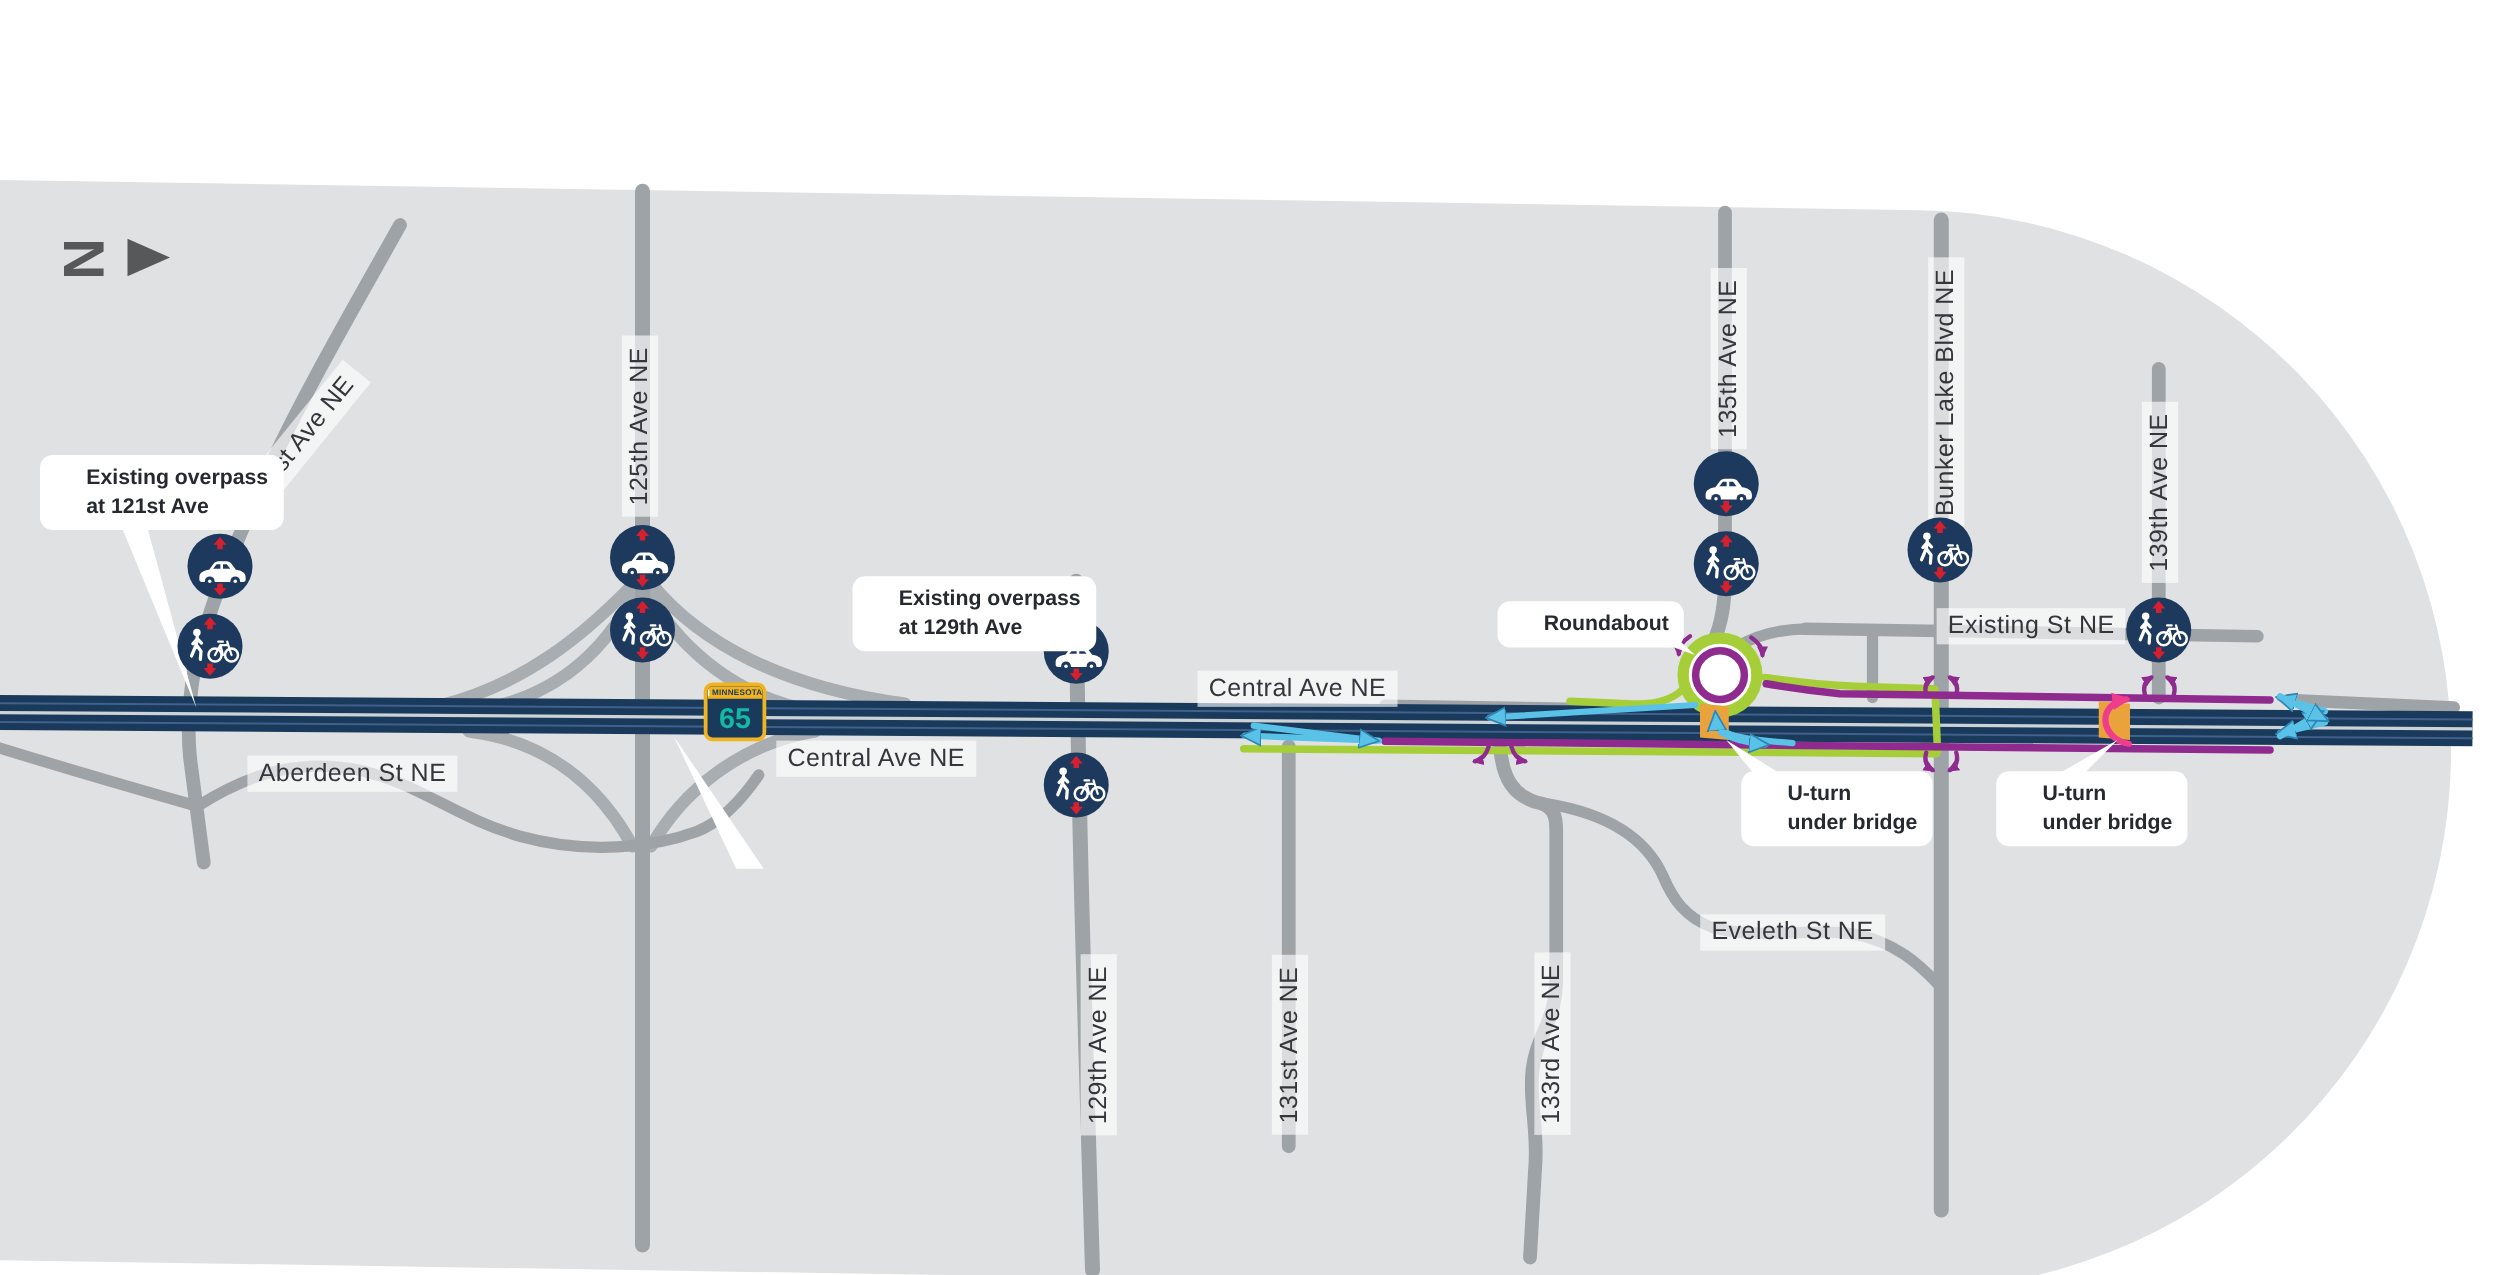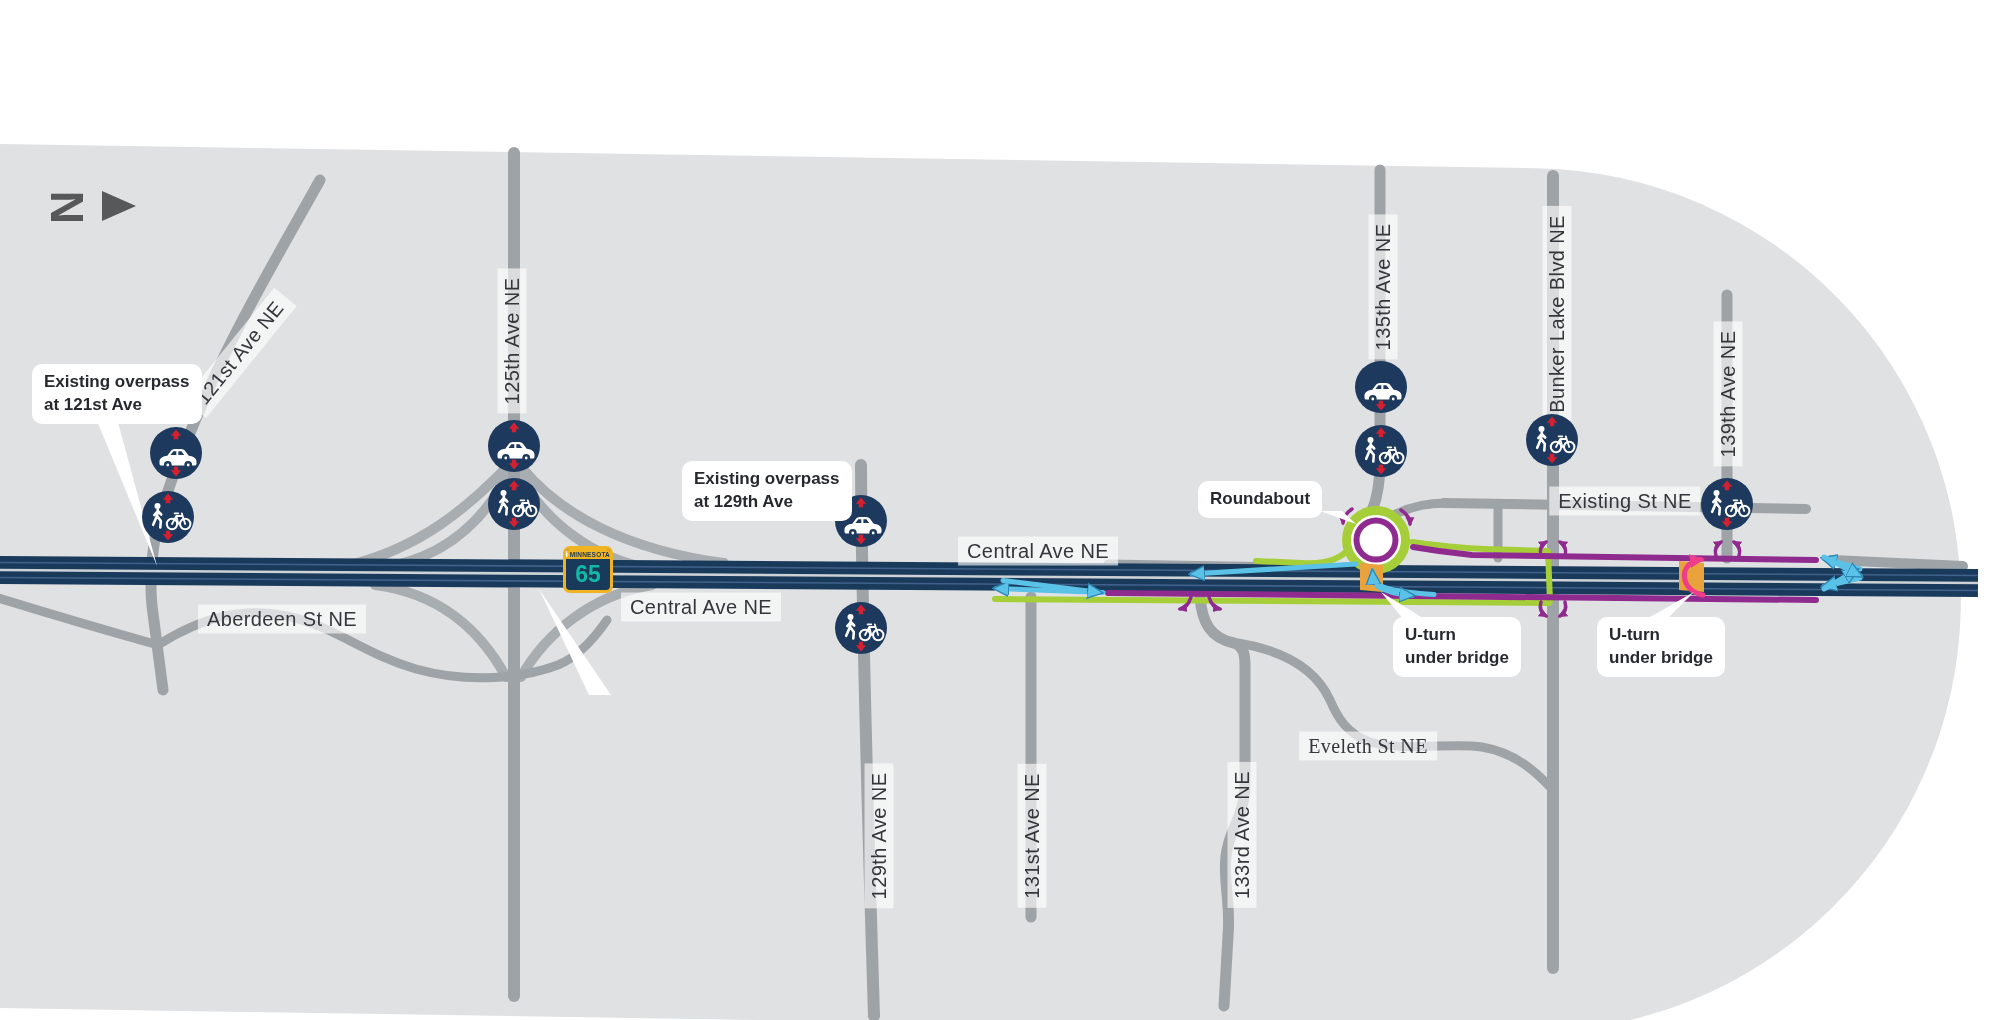--- a/index.html
+++ b/index.html
@@ -24,21 +24,21 @@
   .road-label.rot51{transform:translate(-50%,-50%) rotate(-51deg);}
 
   
   .callout{
     position:absolute;z-index:5;
     background:#ffffff;border-radius:10px;
     color:var(--callout-text,#26292e);
     font-size:17px;font-weight:bold;line-height:1.35;
     padding:7px 12px;white-space:nowrap;
   }
-  .callout span{display:block;}
+  .callout span{display:block;margin-left:25px;}
 
   
   .icon{
     position:absolute;z-index:4;width:52px;height:52px;border-radius:50%;
     background:var(--icon-bg,#1d3a5e);
     transform:translate(-50%,-50%);
   }
   .icon svg{display:block;}
 
   
@@ -291,21 +291,21 @@
   <div class="road-label rot90" style="left:879px;top:836px;">129th Ave NE</div>
   <div class="road-label rot90" style="left:1032px;top:836px;">131st Ave NE</div>
   <div class="road-label rot90" style="left:1242px;top:835px;">133rd Ave NE</div>
   <div class="road-label rot90" style="left:1383px;top:287px;">135th Ave NE</div>
   <div class="road-label rot90" style="left:1728px;top:394px;">139th Ave NE</div>
   <div class="road-label rot90" style="left:1557px;top:314px;">Bunker Lake Blvd NE</div>
   <div class="road-label" style="left:1625px;top:501px;">Existing St NE</div>
   <div class="road-label" style="left:282px;top:619px;">Aberdeen St NE</div>
   <div class="road-label" style="left:701px;top:607px;">Central Ave NE</div>
   <div class="road-label" style="left:1038px;top:551px;">Central Ave NE</div>
-  <div class="road-label" style="left:1368px;top:746px;font-family:Liberation Serif, serif;">Eveleth St NE</div>
+  <div class="road-label" style="left:1434px;top:746px;">Eveleth St NE</div>
 
   <div class="callout" style="left:32px;top:364px;">
     <span>Existing overpass</span>
     <span>at 121st Ave</span>
   </div>
   <div class="callout" style="left:682px;top:461px;">
     <span>Existing overpass</span>
     <span>at 129th Ave</span>
   </div>
   <div class="callout" style="left:1198px;top:481px;">

